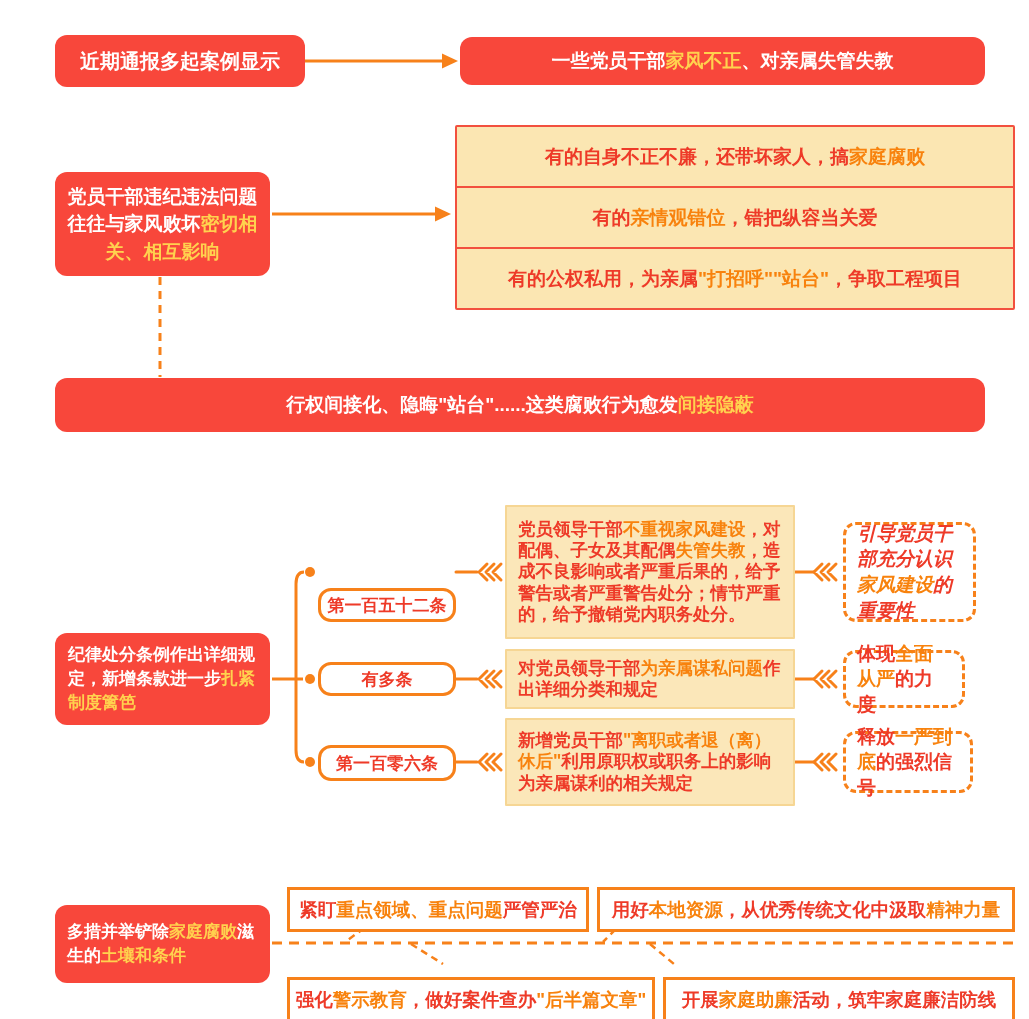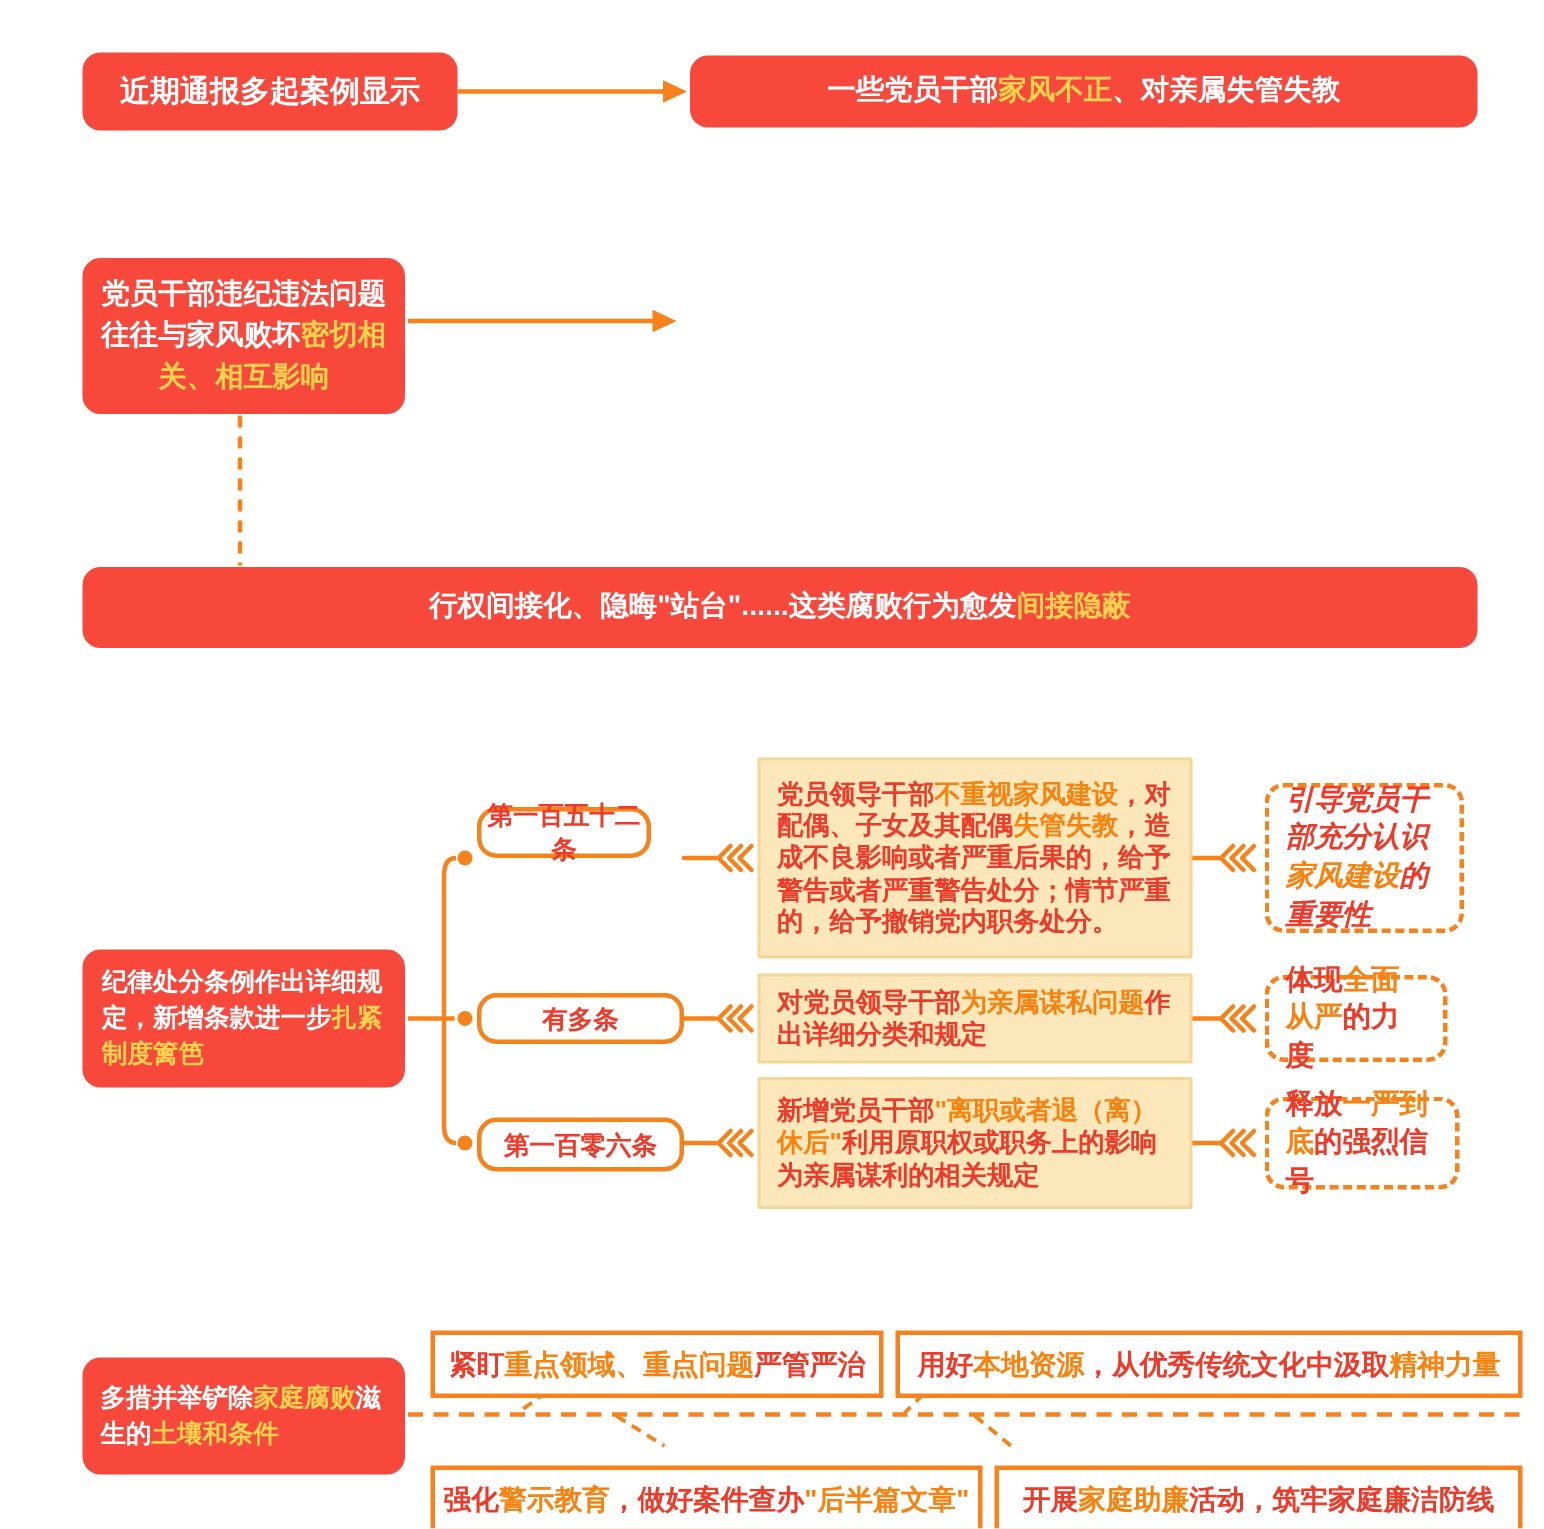--- a/index.html
+++ b/index.html
@@ -97,30 +97,41 @@
   <div class="abs box-red" style="left:460px;top:37px;width:525px;height:48px;font-size:19px;">
       <span><span class="seg-white">一些党员干部</span><span class="seg-gold">家风不正</span><span class="seg-white">、对亲属失管失教</span></span>
     </div>
 
   <div class="abs box-red" style="left:55px;top:35px;width:250px;height:52px;font-size:20px;">近期通报多起案例显示</div>
 
   <div class="abs box-red" style="left:55px;top:172px;width:215px;height:104px;font-size:19px;padding:0 10px;">
       <span><span class="seg-white">党员干部违纪违法问题往往与家风败坏</span><span class="seg-gold">密切相关、相互影响</span></span>
     </div>
 
+  <div class="abs case-table" style="left:455px;top:125px;width:560px;">
+    <div class="case-row">
+        <span><span class="seg-red">有的自身不正不廉，还带坏家人，搞</span><span class="seg-orange">家庭腐败</span></span>
+      </div>
+    <div class="case-row">
+        <span><span class="seg-red">有的</span><span class="seg-orange">亲情观错位</span><span class="seg-red">，错把纵容当关爱</span></span>
+      </div>
+    <div class="case-row">
+        <span><span class="seg-red">有的公权私用，为亲属</span><span class="seg-orange">"打招呼""站台"</span><span class="seg-red">，争取工程项目</span></span>
+      </div>
+  </div>
 
   <div class="abs box-red" style="left:55px;top:378px;width:930px;height:54px;font-size:19px;">
       <span><span class="seg-white">行权间接化、隐晦"站台"......这类腐败行为愈发</span><span class="seg-gold">间接隐蔽</span></span>
     </div>
 
   <div class="abs box-red" style="left:55px;top:633px;width:215px;height:92px;font-size:17px;justify-content:center;text-align:left;padding:0 13px;line-height:1.42;">
       <span><span class="seg-white">纪律处分条例作出详细规定，新增条款进一步</span><span class="seg-gold">扎紧制度篱笆</span></span>
     </div>
 
-  <div class="abs pill" style="left:318px;top:538px;width:116px;height:34px;">第一百五十二条</div>
+  <div class="abs pill" style="left:318px;top:588px;width:138px;height:34px;">第一百五十二条</div>
   <div class="abs pill" style="left:318px;top:662px;width:138px;height:34px;">有多条</div>
   <div class="abs pill" style="left:318px;top:745px;width:138px;height:36px;">第一百零六条</div>
 
   <div class="abs tan-card" style="left:505px;top:505px;width:290px;height:134px;">
       <span><span class="seg-red">党员领导干部</span><span class="seg-orange">不重视家风建设</span><span class="seg-red">，对配偶、子女及其配偶</span><span class="seg-orange">失管失教</span><span class="seg-red">，造成不良影响或者严重后果的，给予警告或者严重警告处分；情节严重的，给予撤销党内职务处分。</span></span>
     </div>
   <div class="abs tan-card" style="left:505px;top:649px;width:290px;height:60px;">
       <span><span class="seg-red">对党员领导干部</span><span class="seg-orange">为亲属谋私问题</span><span class="seg-red">作出详细分类和规定</span></span>
     </div>
   <div class="abs tan-card" style="left:505px;top:718px;width:290px;height:88px;">

